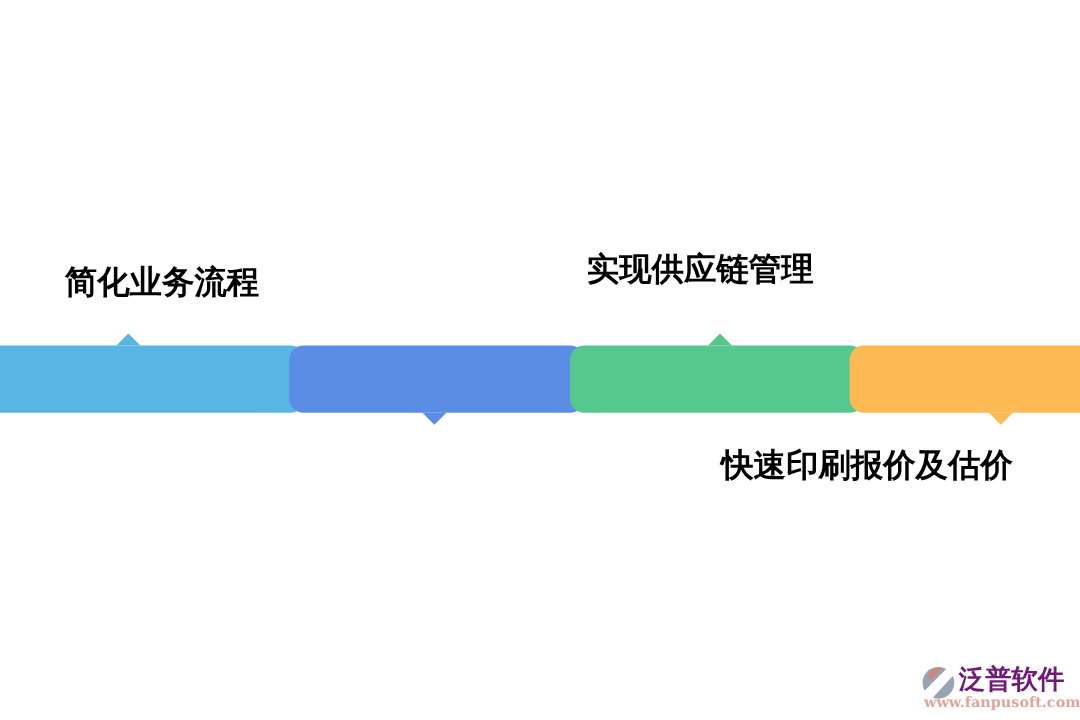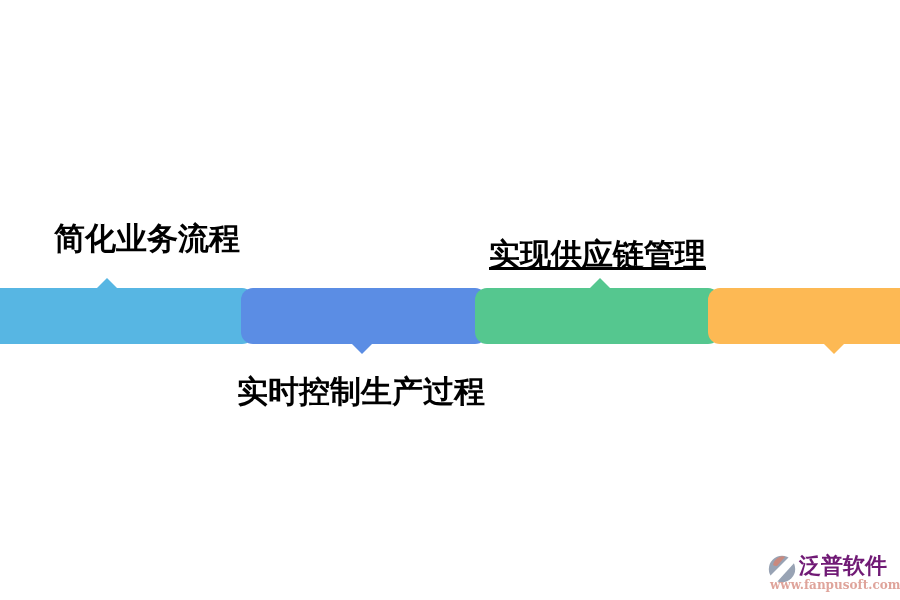--- a/index.html
+++ b/index.html
@@ -36,30 +36,30 @@
     border-right: 10px solid transparent;
   }
   .tri-up-0   { left: 97px;  top: 278px; border-bottom: 10px solid #57b6e3; }
   .tri-down-1 { left: 352px; top: 344px; border-top:    10px solid #5b8de4; }
   .tri-up-2   { left: 590px; top: 278px; border-bottom: 10px solid #55c78f; }
   .tri-down-3 { left: 824px; top: 344px; border-top:    10px solid #fdb954; }
 
   
   .seg-label {
     position: absolute;
-    font-size: 31px;
+    font-size: 27px;
     font-weight: 700;
     color: #000000;
     white-space: nowrap;
     letter-spacing: 0px;
     line-height: 1.1;
   }
   .label-0 { left: 54px;  top: 221px; }
   .label-1 { left: 237px; top: 374px; }
-  .label-2 { left: 489px; top: 237px; text-decoration: underline; }
+  .label-2 { left: 489px; top: 210px; }
   .label-3 { left: 601px; top: 374px; }
 
   
   .watermark {
     position: absolute;
     left: 768px;
     top: 551px;
     width: 125px;
     height: 44px;
   }
@@ -99,22 +99,22 @@
   <div class="bar-segment seg-1"></div>
   <div class="bar-segment seg-2"></div>
   <div class="bar-segment seg-3"></div>
 
   <div class="tri tri-up-0"></div>
   <div class="tri tri-down-1"></div>
   <div class="tri tri-up-2"></div>
   <div class="tri tri-down-3"></div>
 
   <div class="seg-label label-0">简化业务流程</div>
-  <div class="seg-label label-1">实时控制生产过程</div>
   <div class="seg-label label-2">实现供应链管理</div>
+  <div class="seg-label label-3">快速印刷报价及估价</div>
 
   <div class="watermark">
     <svg class="wm-logo" viewBox="0 0 28 28" xmlns="http://www.w3.org/2000/svg">
       <circle cx="14" cy="14" r="13.2" fill="#98a3b4"></circle>
       <path d="M22 1 L28 6 L8 28 L1 22 Z" fill="#ffffff"></path>
       <path d="M5 10 Q6 3.5 13 1.5 Q15.5 1 17 2 L9 11 Q6 11 5 10 Z" fill="#c9897e"></path>
     </svg>
     <div class="wm-brand">泛普软件</div>
     <div class="wm-url">www.fanpusoft.com</div>
   </div>

